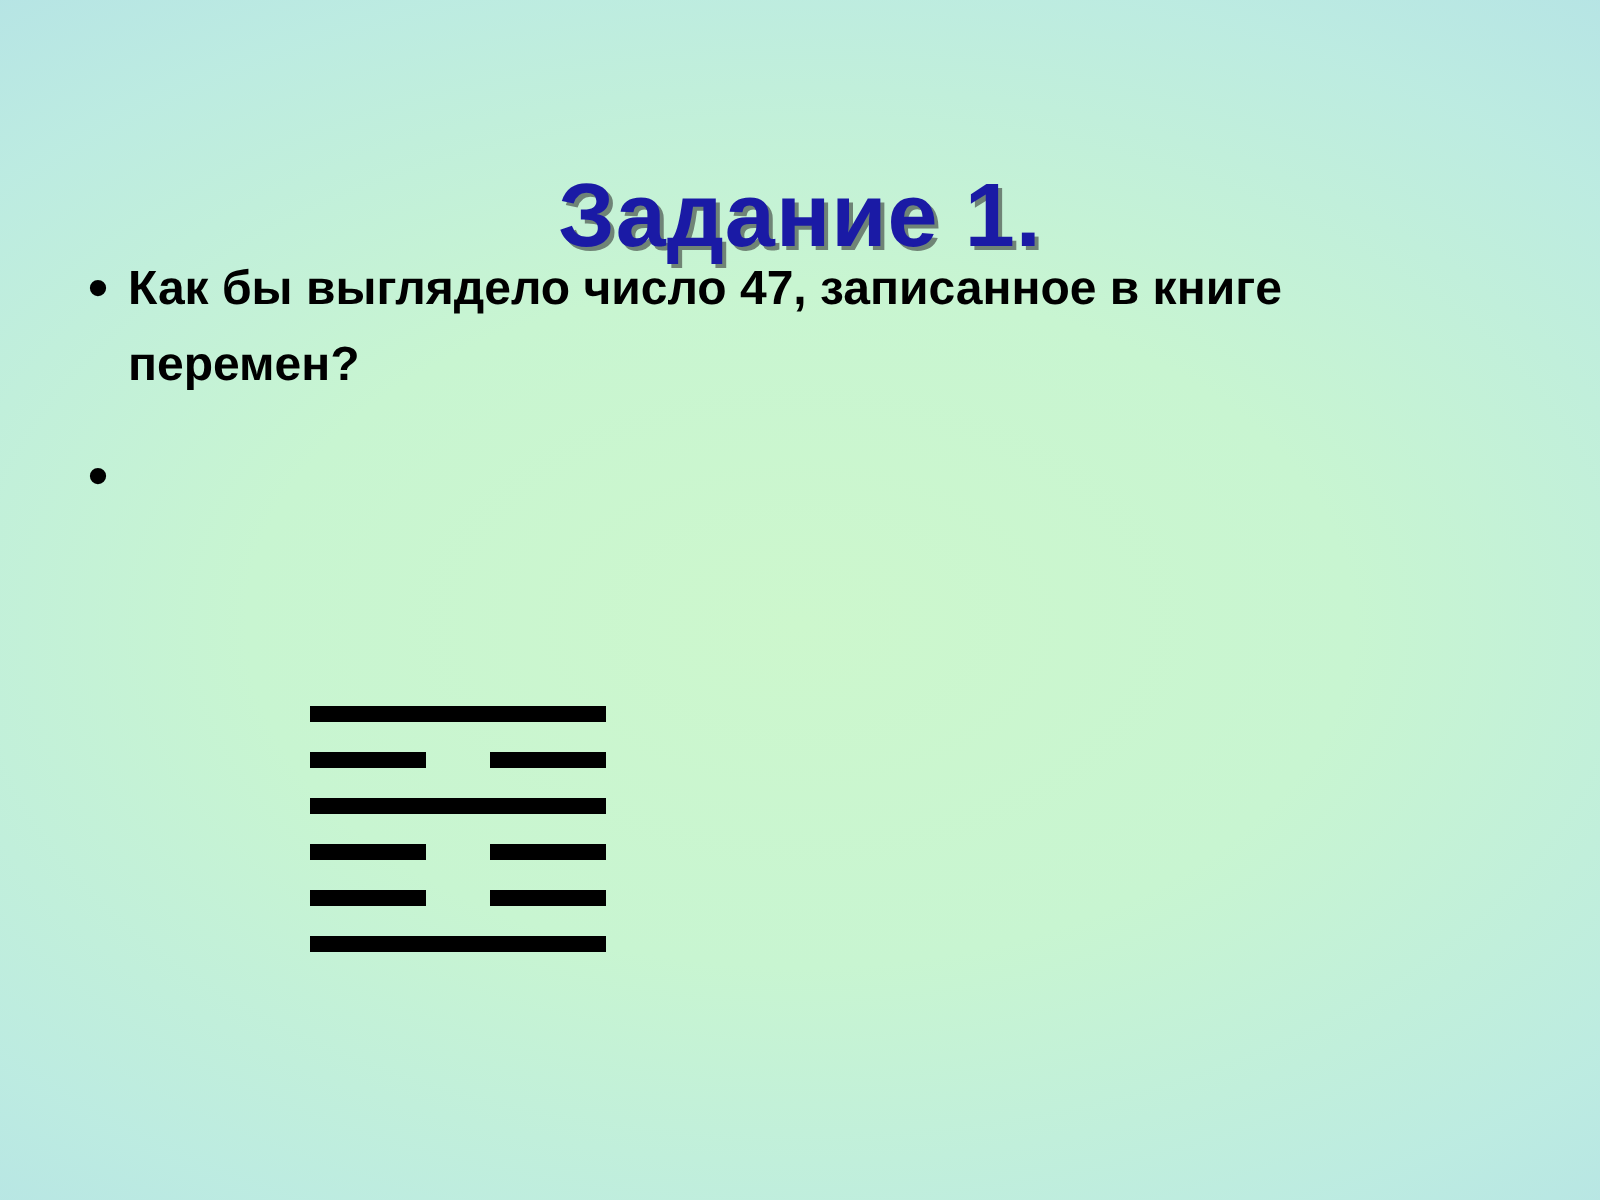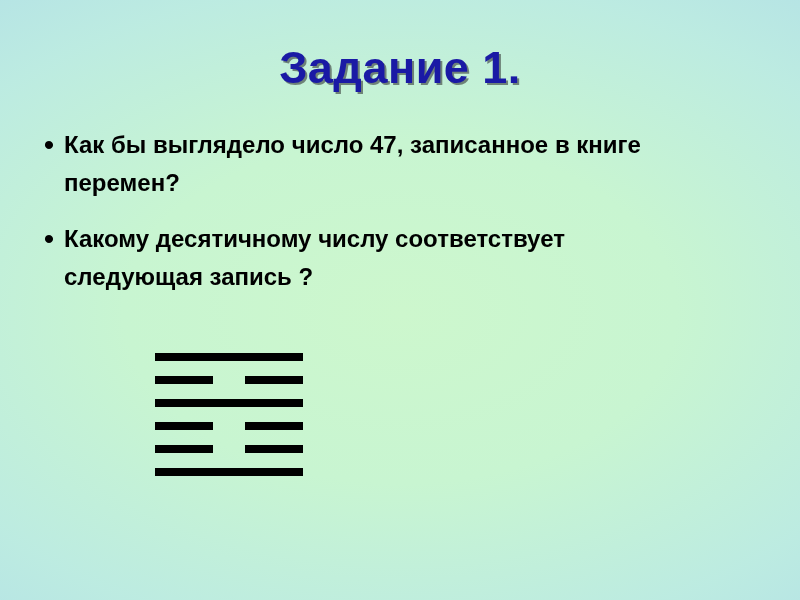--- a/index.html
+++ b/index.html
@@ -39,20 +39,21 @@
   }
   #slide-title {
     display: inline-block;
     font-family: "Liberation Sans", sans-serif;
     font-size: 45px;
     font-weight: bold;
     color: #1a1aa5;
     letter-spacing: 0.5px;
     text-shadow: 2px 2px 0 rgba(40, 40, 40, 0.55);
     white-space: nowrap;
+    margin-top: 40px;
   }
 
   
   #body-block {
     position: absolute;
     left: 34px;
     top: 126px;
     width: 730px;
   }
   .bullet-row {
@@ -120,21 +121,20 @@
 
   <div id="body-block">
 
     <div class="bullet-row">
       <span class="bullet-marker">•</span>
       <span class="bullet-text">Как бы выглядело число 47, записанное в книге перемен?</span>
     </div>
 
     <div class="bullet-row">
       <span class="bullet-marker">•</span>
-      <span class="bullet-text">Какому десятичному числу соответствует следующая запись ?</span>
     </div>
 
   </div>
 
   <div id="hexagram">
 
     <div class="hex-row solid">
       <span class="hex-seg full"></span>
     </div>
 

